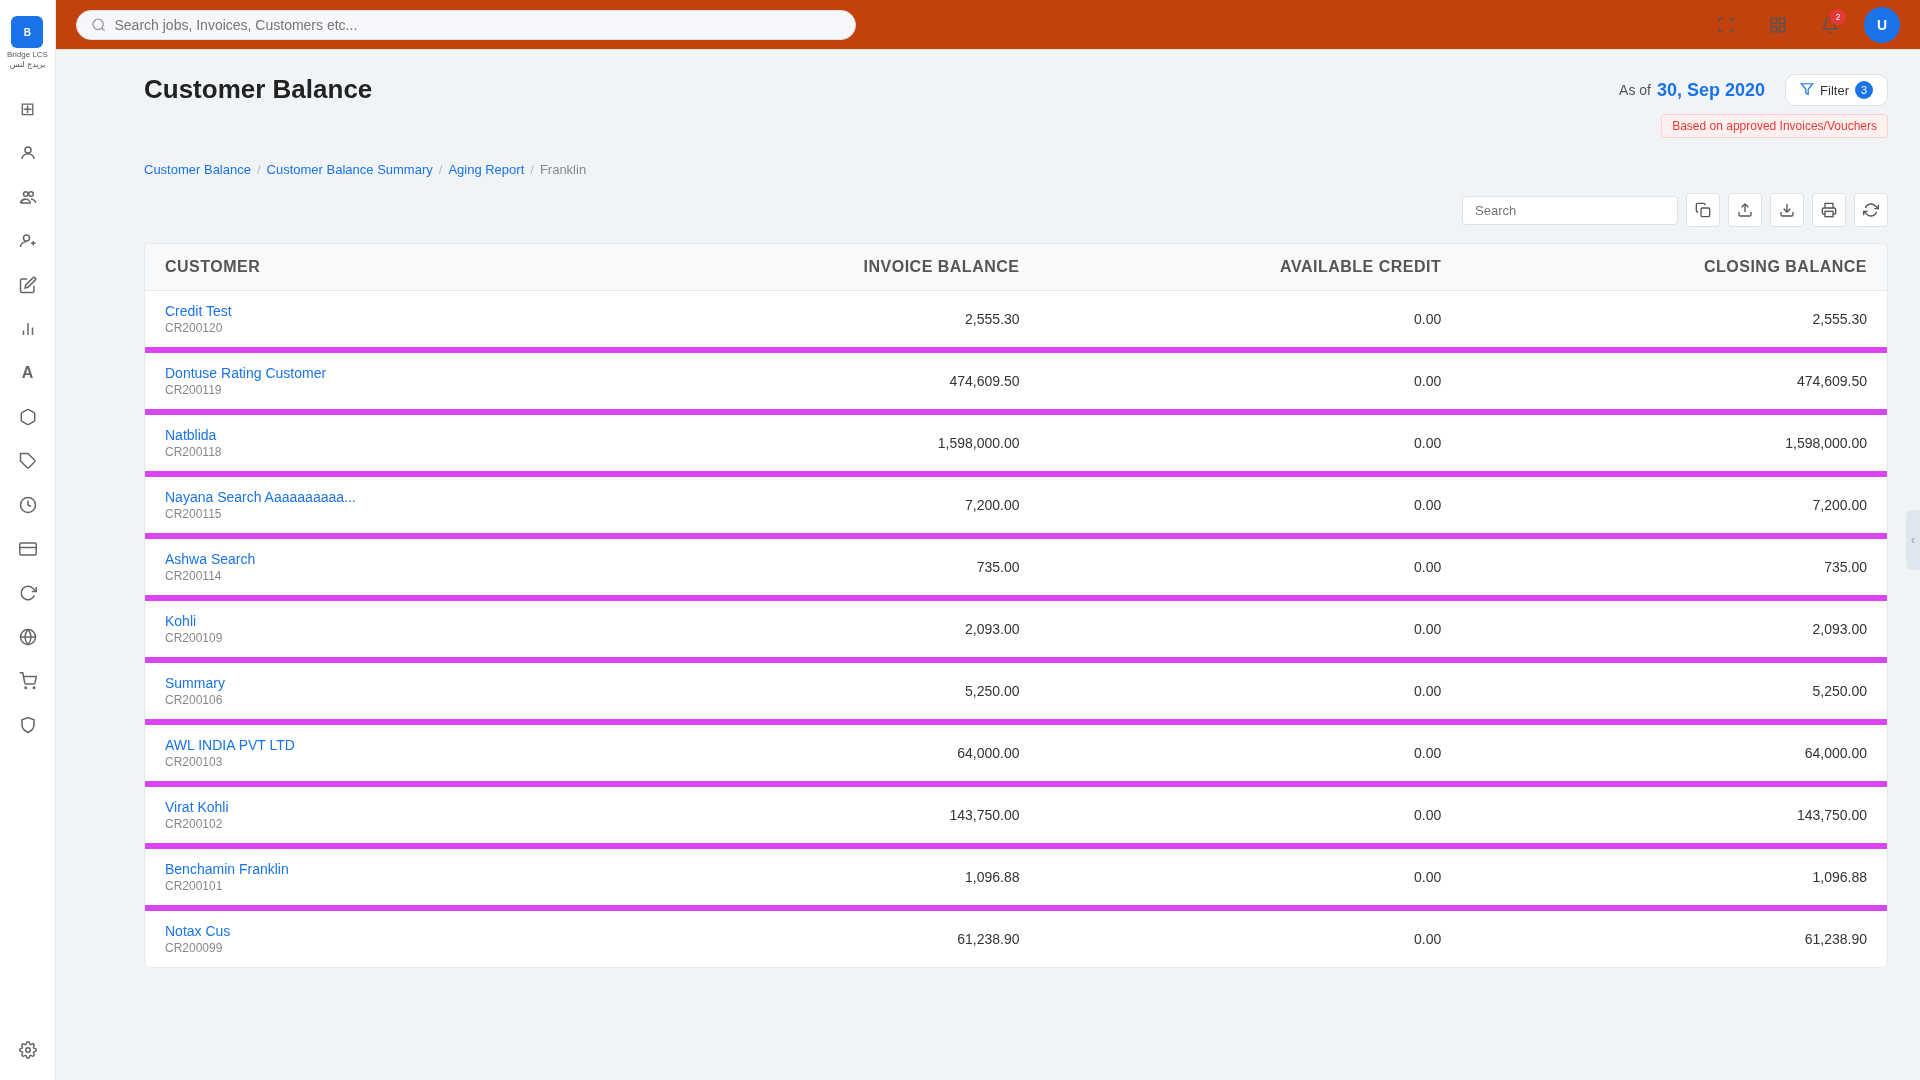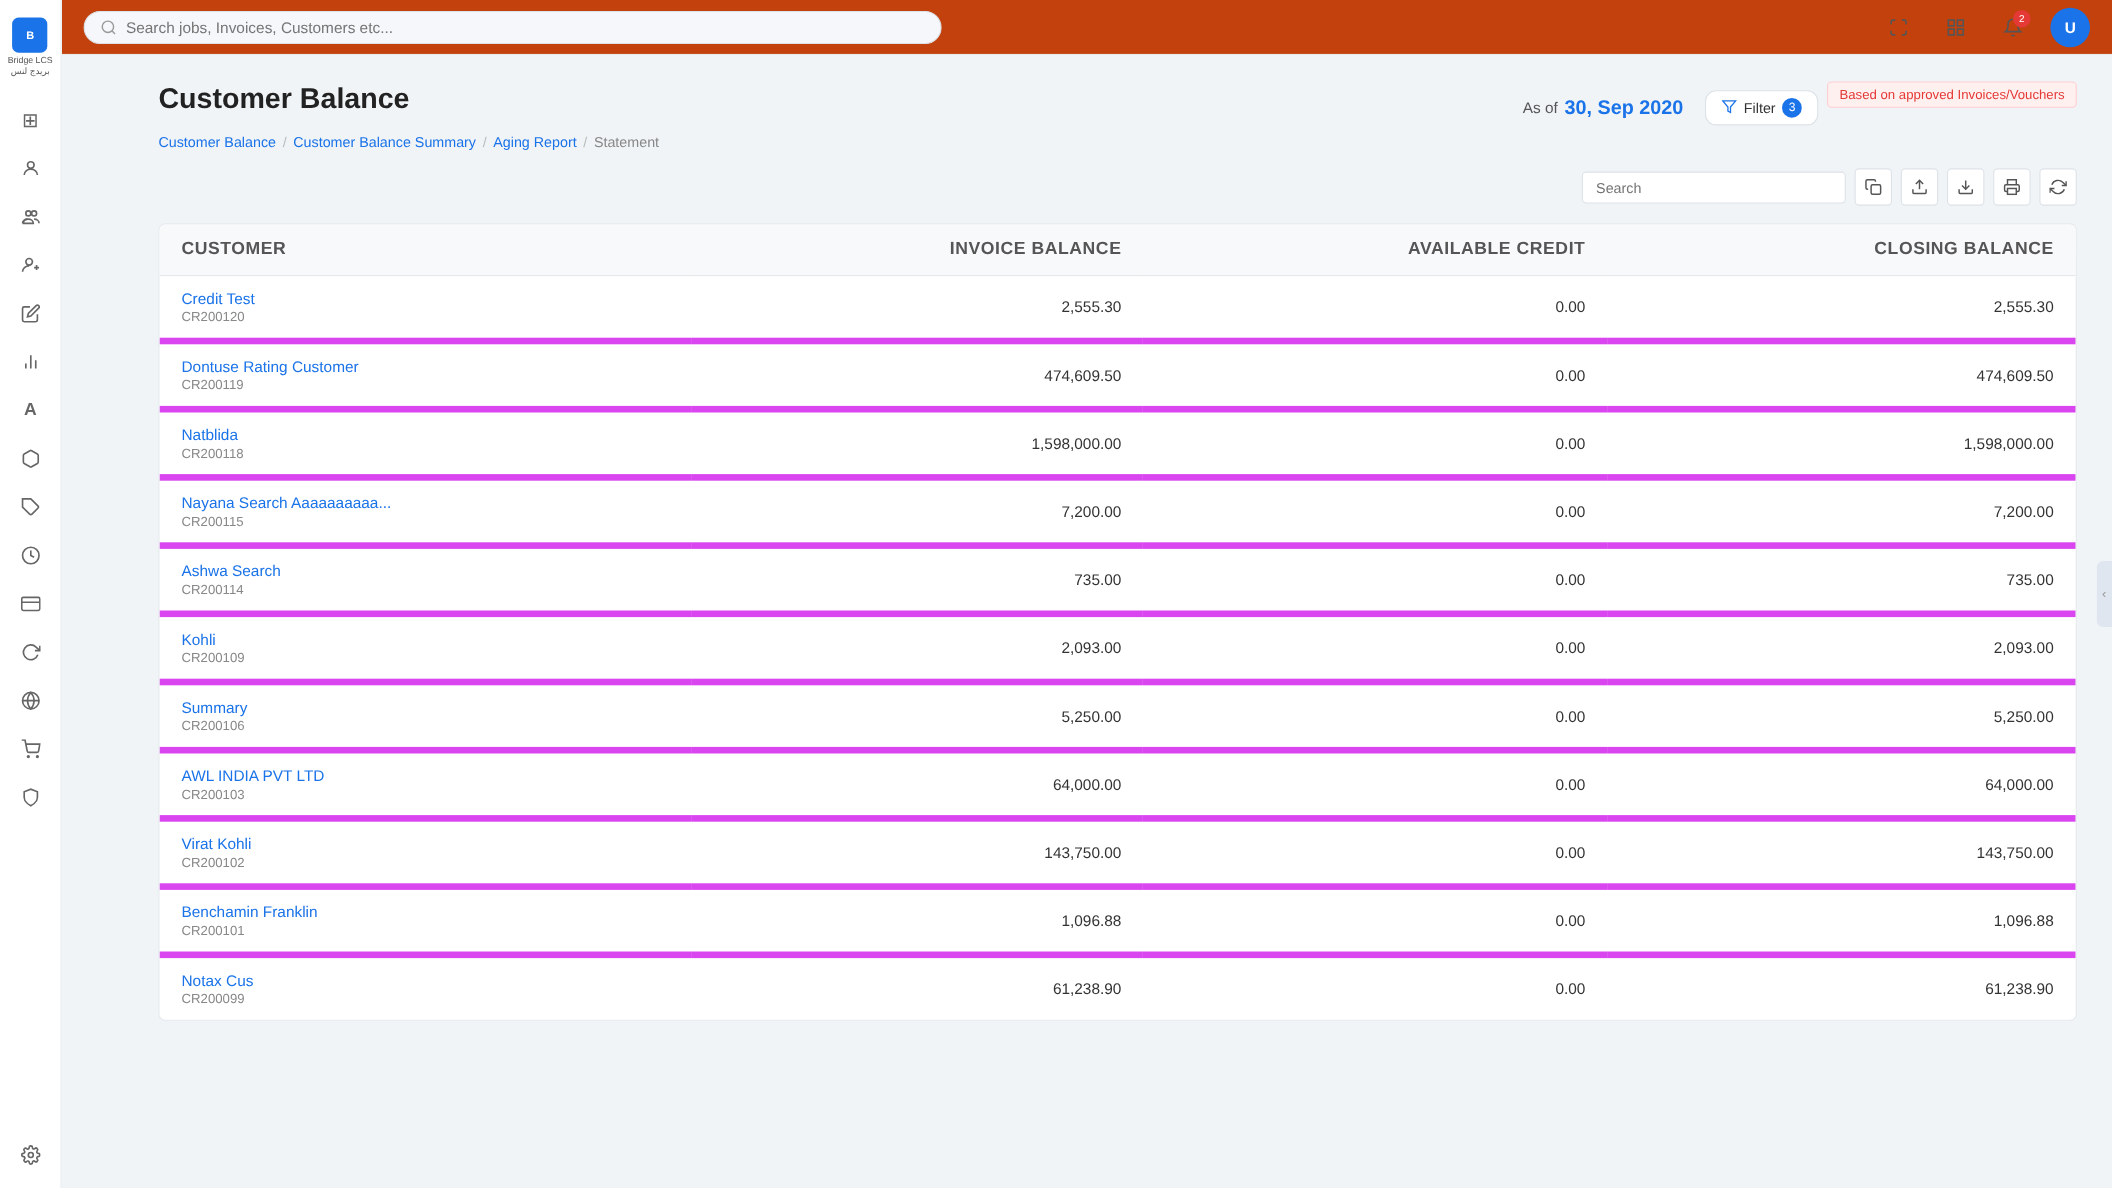--- a/index.html
+++ b/index.html
@@ -209,21 +209,21 @@
       justify-content: flex-end;
       gap: 8px;
       margin-bottom: 16px;
     }
     .search-input {
       border: 1px solid #dde2e8;
       border-radius: 4px;
       padding: 6px 12px;
       font-size: 13px;
       outline: none;
-      width: 240px;
+      width: 216px;
       background: #fff;
     }
     .toolbar-btn {
       width: 34px; height: 34px;
       display: flex; align-items: center; justify-content: center;
       border: 1px solid #dde2e8;
       border-radius: 4px;
       background: #fff;
       cursor: pointer;
       color: #555;
@@ -287,21 +287,21 @@
       display: flex;
       align-items: center;
       justify-content: center;
       cursor: pointer;
       color: #999;
       font-size: 12px;
     }
 
     .header-right-section {
       display: flex;
-      flex-direction: row;
+      flex-direction: column;
       align-items: flex-end;
       gap: 8px;
     }
     .header-top-row {
       display: flex;
       align-items: center;
       gap: 20px;
     }
   </style>
 </head>
@@ -471,21 +471,21 @@
     </div>
   </div>
 
   <div class="breadcrumb">
     <a href="#">Customer Balance</a>
     <span class="breadcrumb-sep">/</span>
     <a href="#">Customer Balance Summary</a>
     <span class="breadcrumb-sep">/</span>
     <a href="#">Aging Report</a>
     <span class="breadcrumb-sep">/</span>
-    <span>Statement</span>
+    <span>Franklin</span>
   </div>
 
   <div class="toolbar">
     <input type="text" class="search-input" placeholder="Search" style="">
     <button class="toolbar-btn">
       <svg width="16" height="16" viewBox="0 0 24 24" fill="none" stroke="#555" stroke-width="2">
           <rect x="9" y="9" width="13" height="13" rx="2"></rect>
           <path d="M5 15H4a2 2 0 0 1-2-2V4a2 2 0 0 1 2-2h9a2 2 0 0 1 2 2v1"></path>
         </svg>
     </button>

